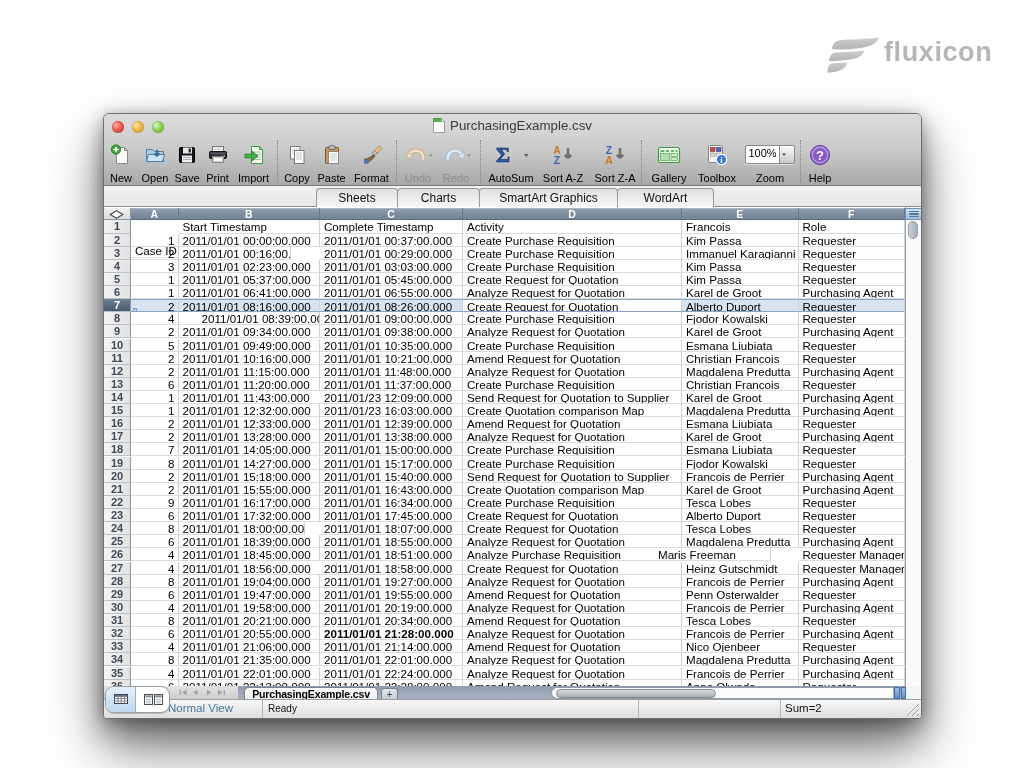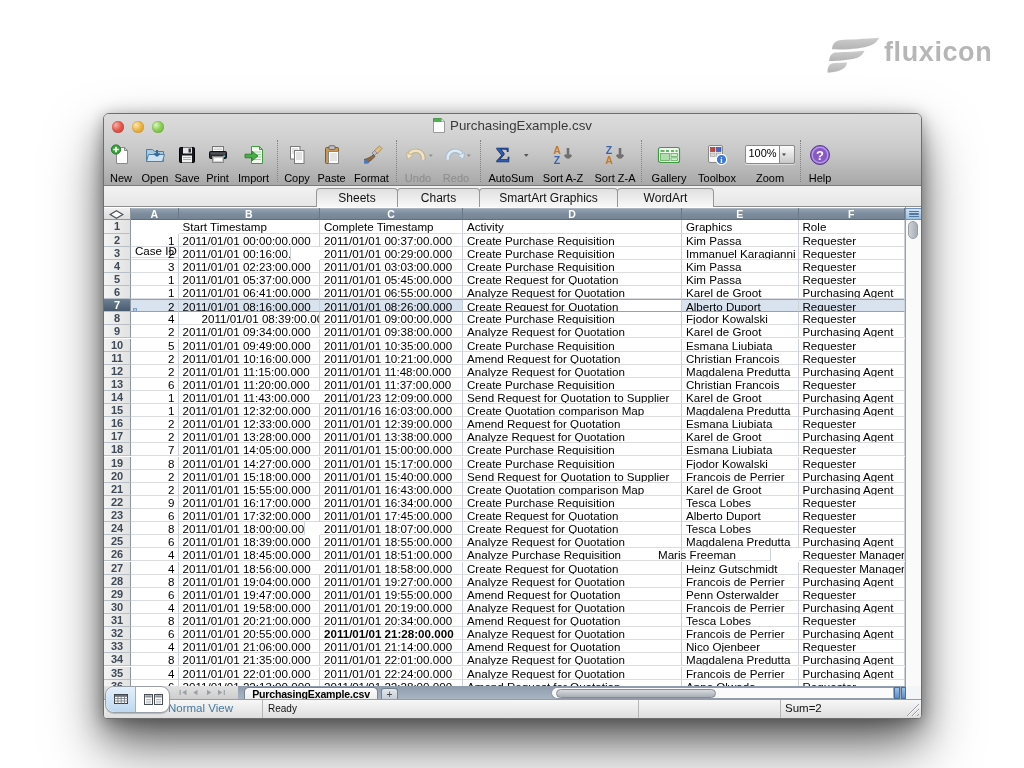--- a/index.html
+++ b/index.html
@@ -248,21 +248,21 @@
       <div class="etab" style="left:375px;width:139px">SmartArt Graphics</div>
       <div class="etab" style="left:513px;width:97px">WordArt</div>
     </div>
     <div id="grid">
       <div class="gr" style="top:12.5px;height:14.0px">
           <div class="rn">1</div>
           <div class="gc" style="left:27px;width:47.5px;margin-top:24px;">Case ID</div>
           <div class="gc" style="left:74.5px;width:141.5px;">Start Timestamp</div>
           <div class="gc" style="left:216px;width:143px;">Complete Timestamp</div>
           <div class="gc" style="left:359px;width:219px;">Activity</div>
-          <div class="gc" style="left:578px;width:116.5px;">Graphics</div>
+          <div class="gc" style="left:578px;width:116.5px;">Francois</div>
           <div class="gc" style="left:694.5px;width:106.5px;">Role</div>
         </div>
 <div class="gr" style="top:26.5px;height:13.1px">
           <div class="rn">2</div>
           <div class="gc" style="left:27px;width:47.5px;text-align:right;">1</div>
           <div class="gc" style="left:74.5px;width:141.5px;">2011/01/01 00:00:00.000</div>
           <div class="gc" style="left:216px;width:143px;">2011/01/01 00:37:00.000</div>
           <div class="gc" style="left:359px;width:219px;">Create Purchase Requisition</div>
           <div class="gc" style="left:578px;width:116.5px;">Kim Passa</div>
           <div class="gc" style="left:694.5px;width:106.5px;">Requester</div>
@@ -372,21 +372,21 @@
           <div class="gc" style="left:74.5px;width:168px;">2011/01/01 11:43:00.000</div>
           <div class="gc" style="left:216px;width:143px;">2011/01/23 12:09:00.000</div>
           <div class="gc" style="left:359px;width:219px;">Send Request for Quotation to Supplier</div>
           <div class="gc" style="left:578px;width:116.5px;">Karel de Groot</div>
           <div class="gc" style="left:694.5px;width:106.5px;">Purchasing Agent</div>
         </div>
 <div class="gr" style="top:197.1px;height:13.1px">
           <div class="rn">15</div>
           <div class="gc" style="left:27px;width:47.5px;text-align:right;">1</div>
           <div class="gc" style="left:74.5px;width:141.5px;">2011/01/01 12:32:00.000</div>
-          <div class="gc" style="left:216px;width:143px;">2011/01/16 16:03:00.000</div>
+          <div class="gc" style="left:216px;width:143px;">2011/01/23 16:03:00.000</div>
           <div class="gc" style="left:359px;width:219px;">Create Quotation comparison Map</div>
           <div class="gc" style="left:578px;width:116.5px;">Magdalena Predutta</div>
           <div class="gc" style="left:694.5px;width:106.5px;">Purchasing Agent</div>
         </div>
 <div class="gr" style="top:210.2px;height:13.1px">
           <div class="rn">16</div>
           <div class="gc" style="left:27px;width:47.5px;text-align:right;">2</div>
           <div class="gc" style="left:74.5px;width:141.5px;">2011/01/01 12:33:00.000</div>
           <div class="gc" style="left:216px;width:143px;">2011/01/01 12:39:00.000</div>
           <div class="gc" style="left:359px;width:219px;">Amend Request for Quotation</div>

